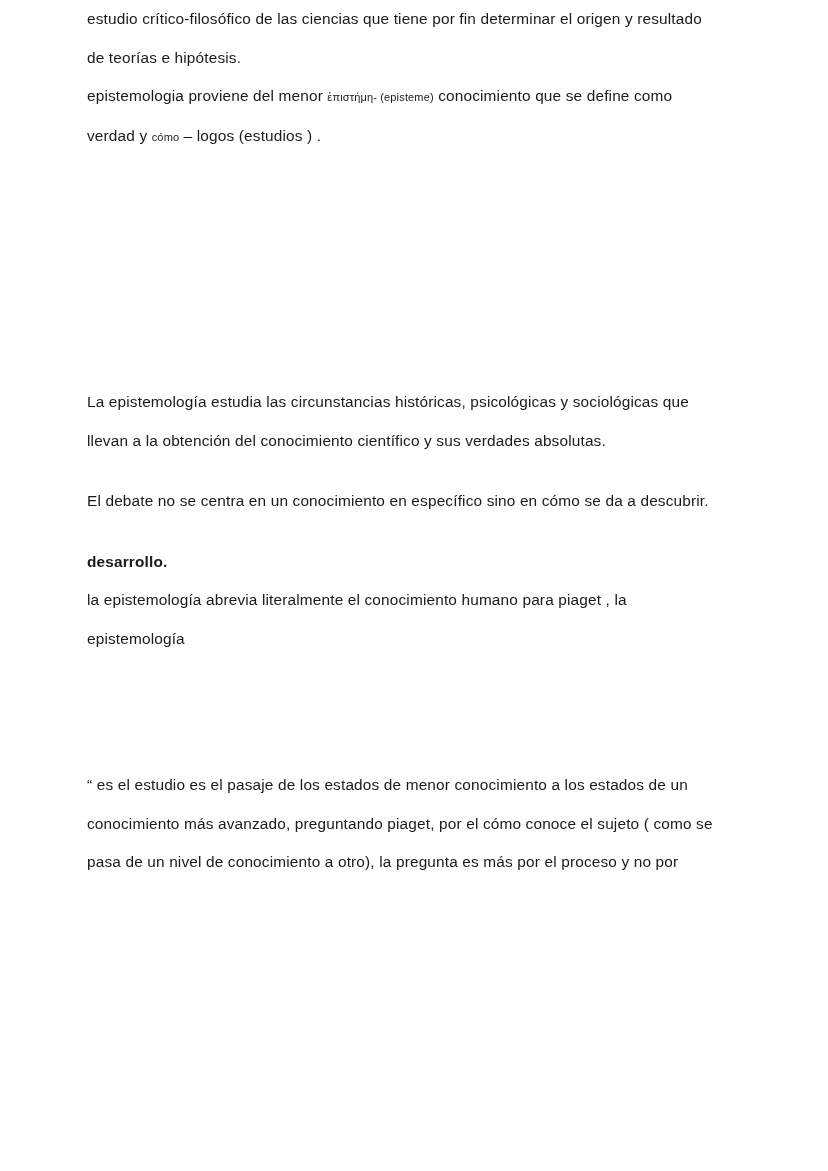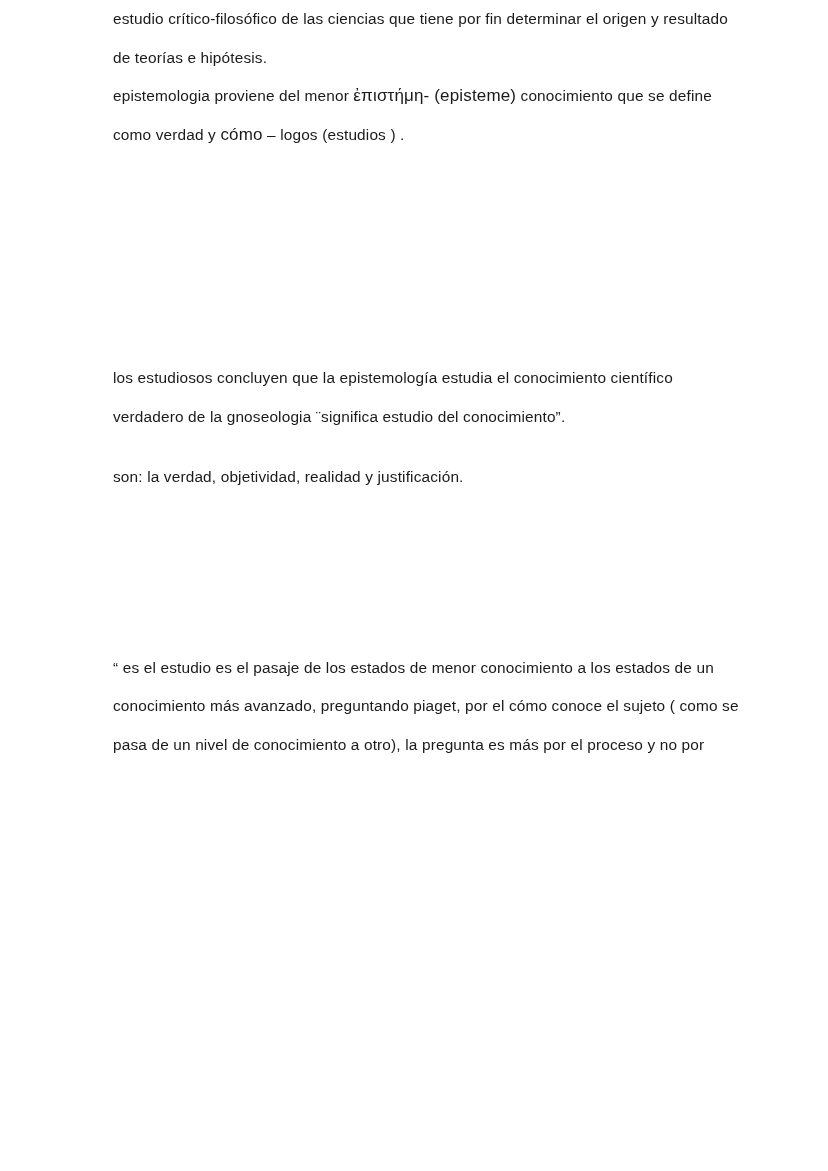--- a/index.html
+++ b/index.html
@@ -15,39 +15,39 @@
     overflow: hidden;
   }
   .page {
     position: relative;
     width: 828px;
     height: 1171px;
     background: #ffffff;
   }
   .doc-body {
     position: absolute;
-    left: 113px;
+    left: 87px;
     top: 0px;
     width: 634px;
   }
   p {
     margin: 0;
     font-size: 15.4px;
     line-height: 38.5px;
     color: #1a1a1a;
     letter-spacing: 0.01em;
   }
   .blank {
     display: block;
   }
   .bold {
     font-weight: bold;
   }
   .greek-small {
-    font-size: 17px;
+    font-size: 11px;
   }
   .ital {
   }
   .spacer-b { height: 205px; }
   .spacer-c { height: 22px; }
   .spacer-d { height: 22px; }
   .spacer-e { height: 22px; }
   .spacer-g { height: 108px; }
 </style>
 </head>
@@ -59,38 +59,44 @@
     <p>
       <span>estudio crítico-filosófico de las ciencias que tiene por fin determinar el origen y resultado de teorías e hipótesis.</span>
     </p>
 
     <p>
       <span>epistemologia proviene del menor </span><span class="greek-small">ἐπιστήμη- (episteme)</span><span> conocimiento que se define como verdad y </span><span class="greek-small">cómo</span><span> – </span><span class="ital">logos (estudios ) </span><span>.</span>
     </p>
 
     <div class="blank spacer-b"></div>
 
-    <p>
-      <span>los estudiosos concluyen que la epistemología  estudia el conocimiento científico verdadero de la gnoseologia ¨significa estudio del conocimiento”.</span>
-    </p>
 
     <div class="blank spacer-c"></div>
 
+    <p>
+      <span>La epistemología estudia las circunstancias históricas, psicológicas y sociológicas que llevan a la obtención del conocimiento científico y sus verdades absolutas.</span>
+    </p>
 
-    <p>
-      <span>son: la verdad, objetividad, realidad y justificación.</span>
-    </p>
 
     <div class="blank spacer-d"></div>
 
 
+    <p>
+      <span>El debate no se centra en un conocimiento en específico sino en cómo se da a descubrir.</span>
+    </p>
 
     <div class="blank spacer-e"></div>
 
+    <p class="bold">
+      <span>desarrollo.</span>
+    </p>
 
+    <p>
+      <span>la epistemología abrevia literalmente el conocimiento humano para piaget , la epistemología</span>
+    </p>
 
     <div class="blank spacer-g"></div>
 
     <p>
       <span>“ es el estudio es el pasaje de los estados de menor conocimiento a los estados de un conocimiento más avanzado, preguntando piaget, por el cómo conoce el sujeto ( como se pasa de un nivel de conocimiento a otro), la pregunta es más por el proceso y no por</span>
     </p>
 
   </div>
 </div>
 

